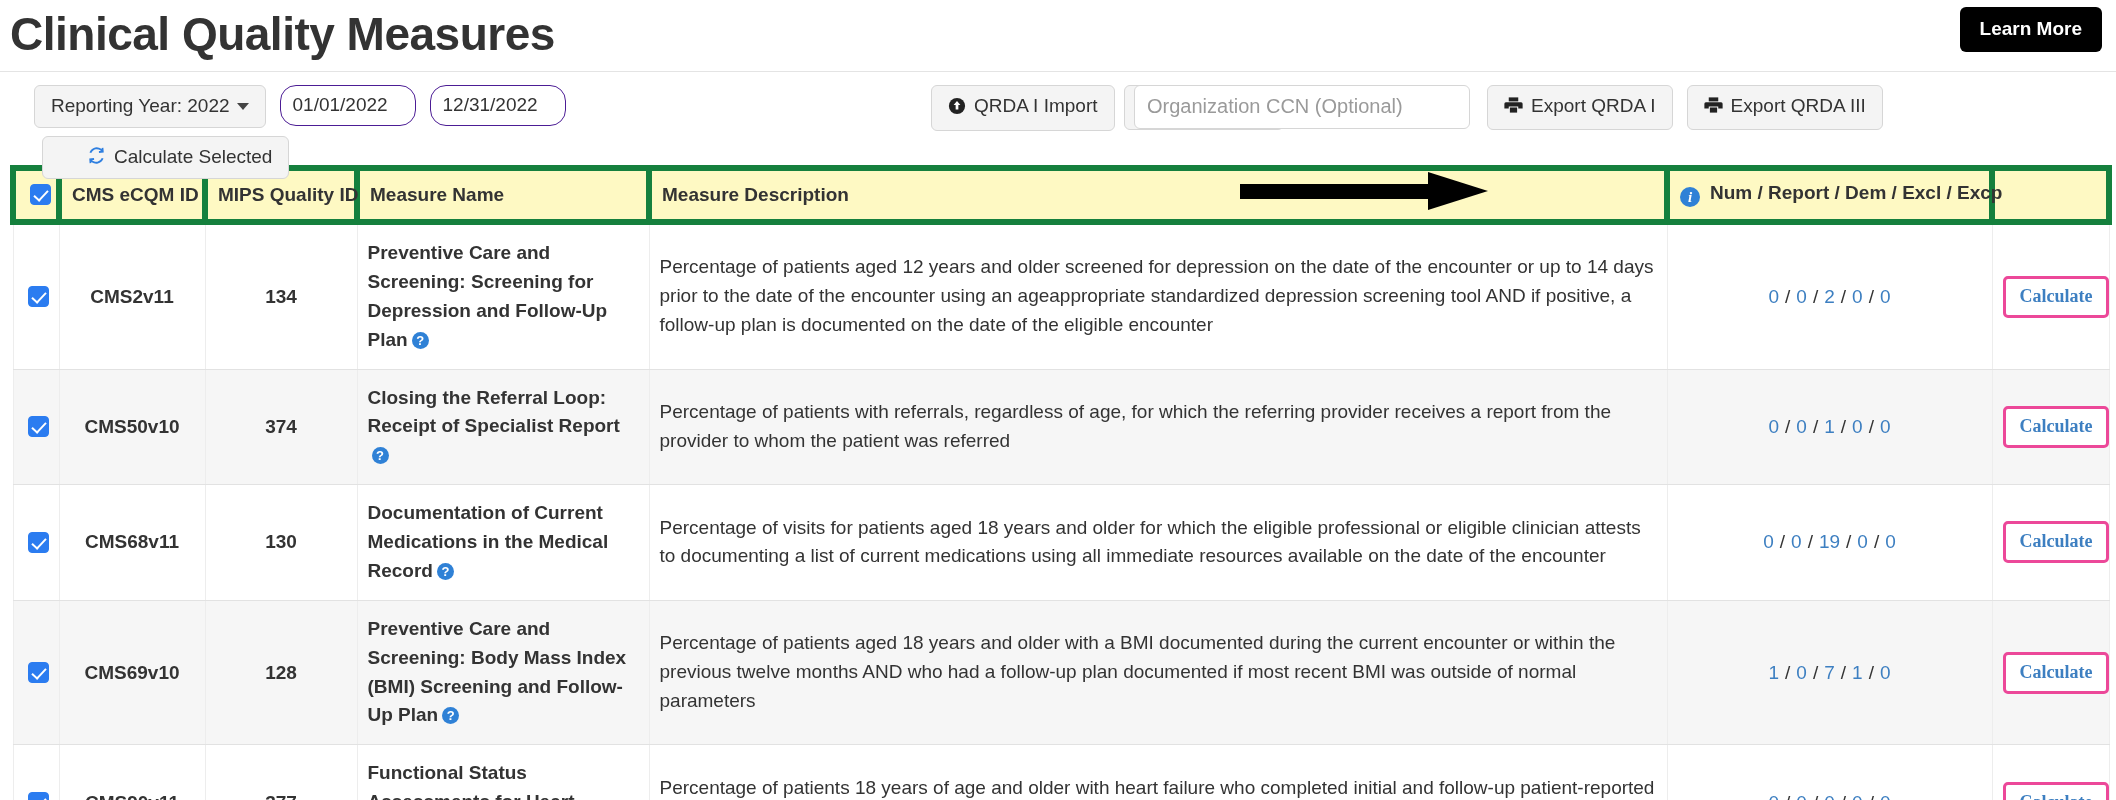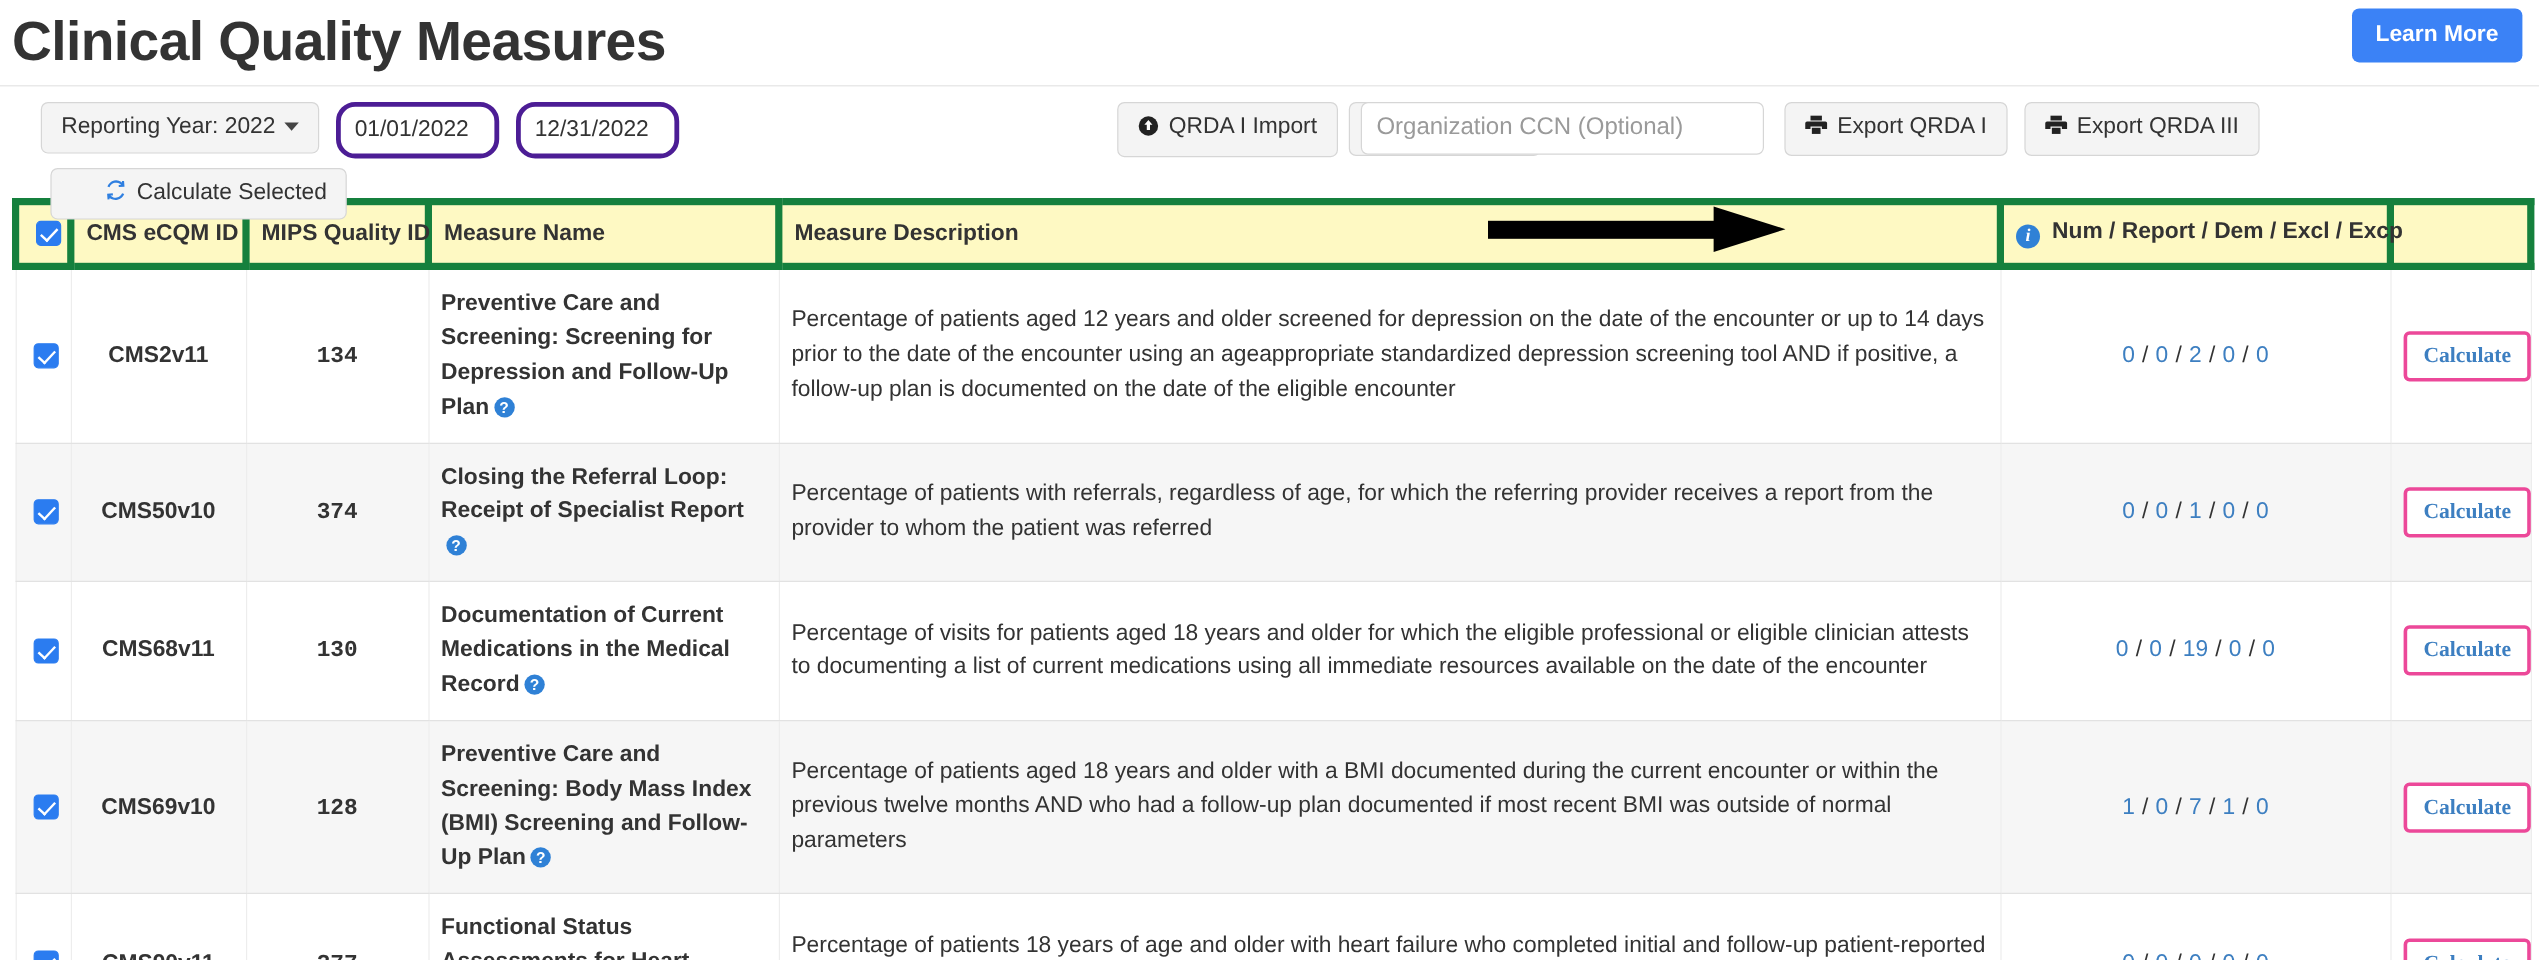--- a/index.html
+++ b/index.html
@@ -25,21 +25,21 @@
     color: #333333;
     letter-spacing: -0.5px;
     line-height: 1.15;
     margin: 0;
     display: inline-block;
   }
   .learn-more-btn {
     position: absolute;
     right: 14px;
     top: 7px;
-    background: #3b82f6;
+    background: #000000;
     color: #ffffff;
     font-size: 19px;
     font-weight: bold;
     border: none;
     border-radius: 6px;
     padding: 11px 20px 12px 20px;
     cursor: pointer;
     font-family: "Liberation Sans", sans-serif;
     text-align: center;
   }
@@ -70,21 +70,21 @@
   .caret {
     display: inline-block;
     width: 0; height: 0;
     margin-left: 7px;
     border-left: 6px solid transparent;
     border-right: 6px solid transparent;
     border-top: 7px solid #444;
     vertical-align: middle;
   }
   .date-input {
-    border: 4px solid #4c1d95;
+    border: 1px solid #4c1d95;
     border-radius: 16px;
     font-size: 19px;
     color: #333;
     padding: 8px 12px 9px 12px;
     width: 136px;
     font-family: "Liberation Sans", sans-serif;
     background: #ffffff;
   }
   .calc-sel-btn {
     margin-top: 8px;
@@ -163,21 +163,21 @@
   .col-check { width: 46px;  text-align: center; }
   .col-ecqm  { width: 146px; }
   .col-mips  { width: 152px; }
   .col-name  { width: 292px; }
   .col-desc  { width: 1018px; }
   .col-nums  { width: 325px; }
   .col-act   { width: 117px; }
 
   th.col-check, td.col-check { text-align: center; padding-left:0; padding-right:0; }
   td.col-ecqm  { font-weight: bold; text-align: center; }
-  td.col-mips  { font-weight: bold; text-align: center; font-family: Liberation Mono, monospace; }
+  td.col-mips  { font-weight: bold; text-align: center; }
   td.col-name  { font-weight: bold; line-height: 1.52; }
   td.col-desc  { line-height: 1.52; color:#333; }
   td.col-nums  { text-align: center; white-space: nowrap; }
   td.col-act   { text-align: center; }
 
   .chk {
     -webkit-appearance: none; appearance: none;
     width: 21px; height: 21px;
     border-radius: 4px;
     background: #2b7cf0;

